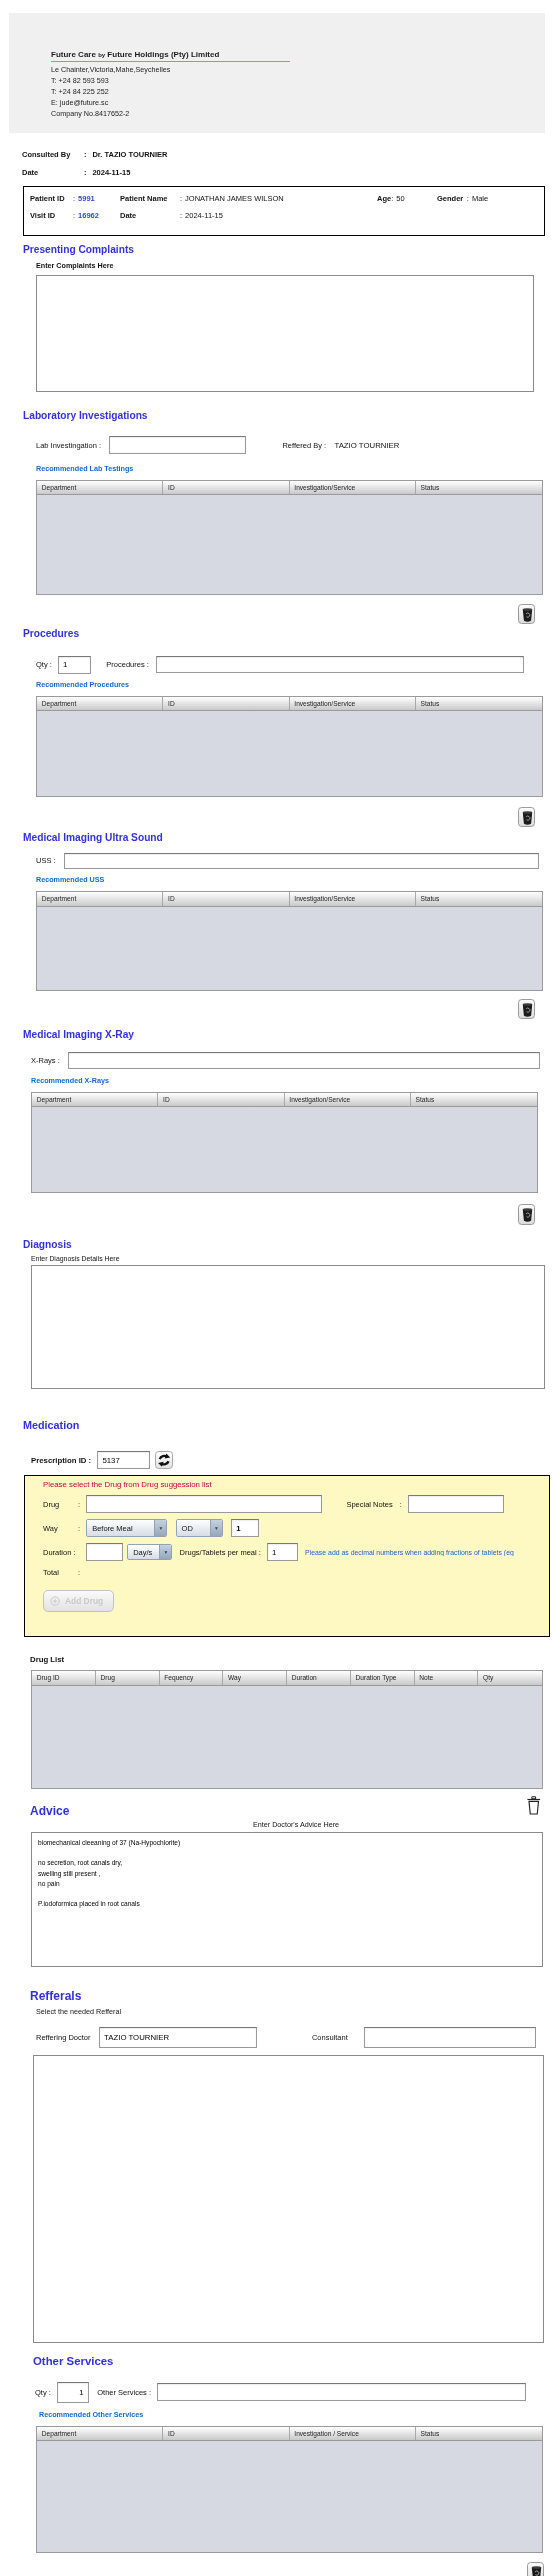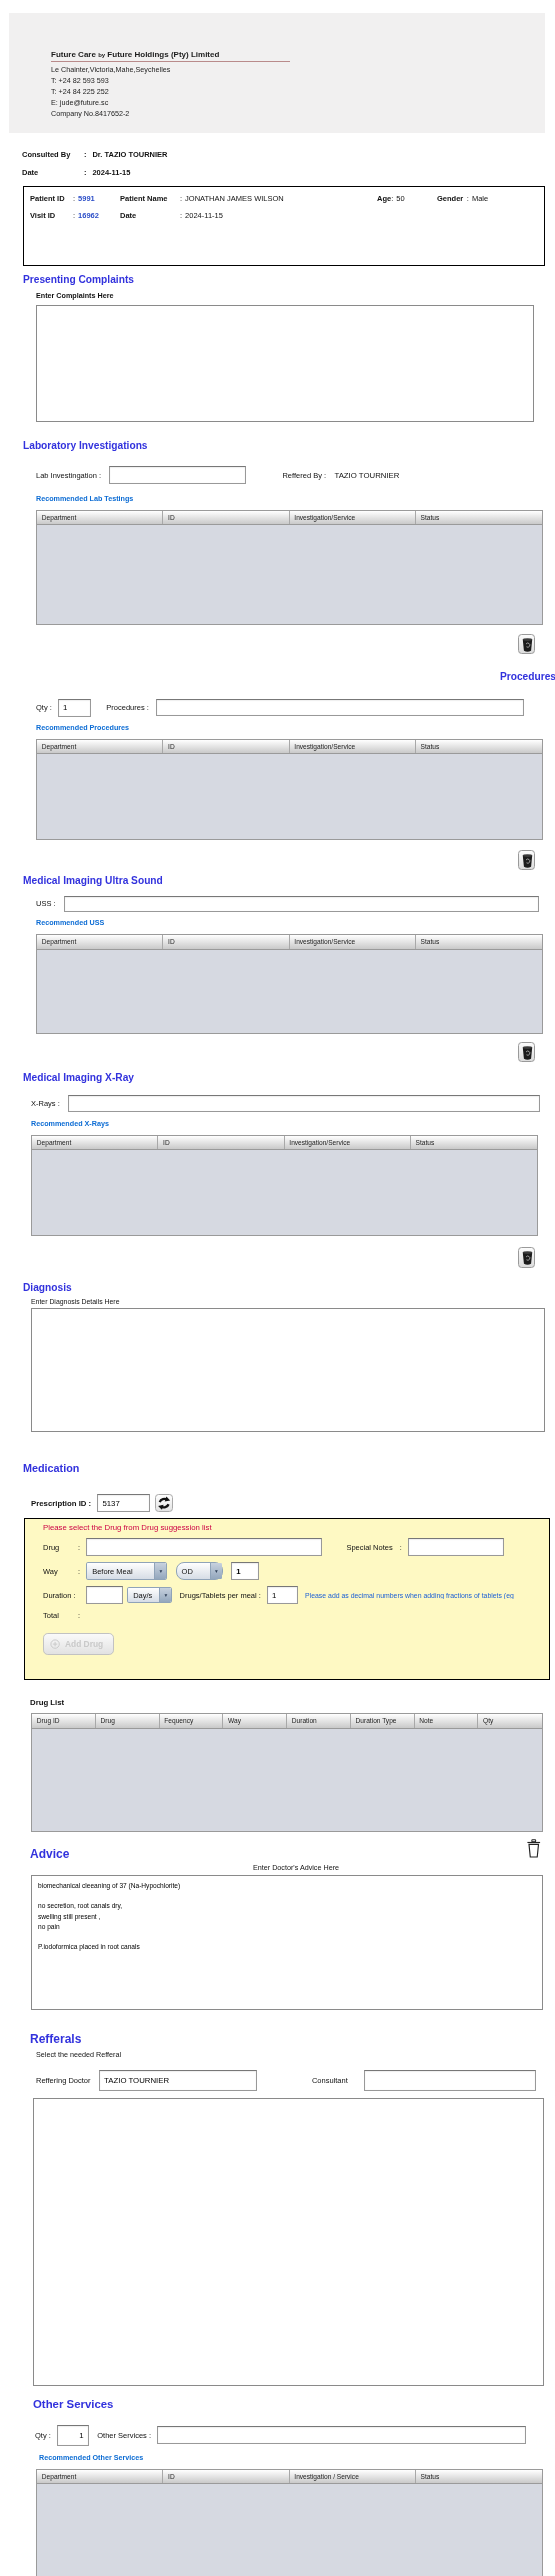--- a/index.html
+++ b/index.html
@@ -15,21 +15,21 @@
   .hdr-line { font-size:7.2px; line-height:10.8px; color:#1c1c1c; }
   .logo-box { position:absolute; left:350px; top:1.8px; width:127px; height:117px; background:#fff; }
 
   
   .consult { margin:16.7px 0 0 22px; font-weight:bold; font-size:7.5px; }
   .consult-row { display:flex; margin-bottom:9px; }
   .consult-row .lbl { width:62px; }
   .consult-row .sep { width:8.4px; }
 
   
-  .pbar { margin:6px 0 0 23px; width:522px; height:80px; border:1.2px solid #000; padding:7.8px 0 0 6px; background:#fff; }
+  .pbar { margin:6px 0 0 23px; width:522px; height:50px; border:1.2px solid #000; padding:7.8px 0 0 6px; background:#fff; }
   .pbar-row { display:flex; margin-bottom:7.8px; font-size:7.5px; }
   .pbar .lbl { font-weight:bold; }
   .pbar .idv { color:#2d4fc8; font-weight:bold; }
   .pc1 { width:90px; display:flex; }
   .pc1 .lbl { width:43px; }
   .pc2 { width:257px; display:flex; }
   .pc2 .lbl { width:60px; }
   .pc3 { width:60px; display:flex; }
   .pc4 { display:flex; }
   .sep { padding:0 3px 0 0; }
@@ -180,21 +180,21 @@
 <div class="trash-row" style="margin-top:8.4px;">
   <button class="trash-btn">
     <svg width="13" height="16.7" viewBox="0 0 22 28">
       <path d="M3 6 L19 6 L17 25 Q11 28 5 25 Z" fill="#1b1b1b"></path>
       <ellipse cx="11" cy="6" rx="8" ry="2.4" fill="#3a3a3a"></ellipse>
       <path d="M8.5 13.5 a3.5 3.5 0 1 1 0.8 4.6" stroke="#cfcfcf" stroke-width="1.2" fill="none"></path>
     </svg>
   </button>
 </div>
 
-<h2 class="sec" style="margin-top:17px;text-align:right;">Procedures</h2>
+<h2 class="sec" style="margin-top:4px;">Procedures</h2>
 <div class="row" style="margin:16.7px 0 0 36px;">
   <span class="flbl">Qty :</span>
   <input class="tb" style="margin-left: 6px; width: 33px;" value="1">
   <span class="flbl" style="margin-left:15.5px;">Procedures :</span>
   <input class="tb" style="margin-left: 7.2px; width: 368px; height: 16.7px;" value="">
 </div>
 <div class="bluelink" style="margin-top:6px;">Recommended Procedures</div>
 <div class="rtable" style="margin-top:7.2px;">
   <div class="rt-head">
     <div class="rt-th">Department</div>
@@ -293,21 +293,21 @@
     <input class="tb" style="width: 96px;" value="">
   </div>
 
   <div class="mrow">
     <span class="mlbl">Way</span>
     <span class="mcolon">:</span>
     <div class="dd" style="width:81px;">
       <span class="dd-text">Before Meal</span>
       <span class="dd-arrow">▼</span>
     </div>
-    <div class="dd" style="width:47px; margin-left:8.4px;border-radius:8px;">
+    <div class="dd" style="width:47px; margin-left:8.4px;">
       <span class="dd-text">OD</span>
       <span class="dd-arrow">▼</span>
     </div>
     <input class="tb" style="width: 27.5px; margin-left: 8.4px; font-weight: bold;" value="1">
   </div>
 
   <div class="mrow">
     <span class="flbl" style="width:39px;">Duration :</span>
     <input class="tb" style="width: 37px; margin-left: 3.6px;" value="">
     <div class="dd" style="width:45px; margin-left:4.8px; height:16.7px;">

